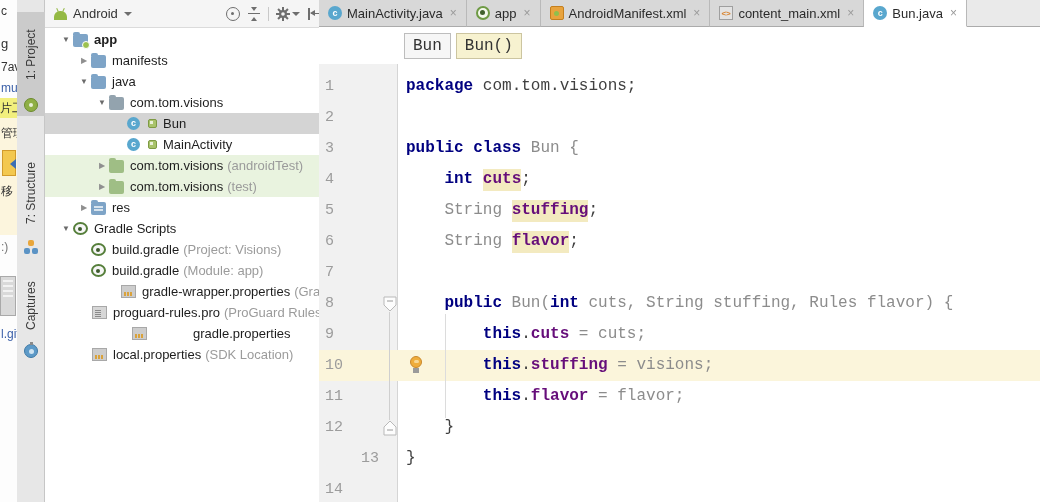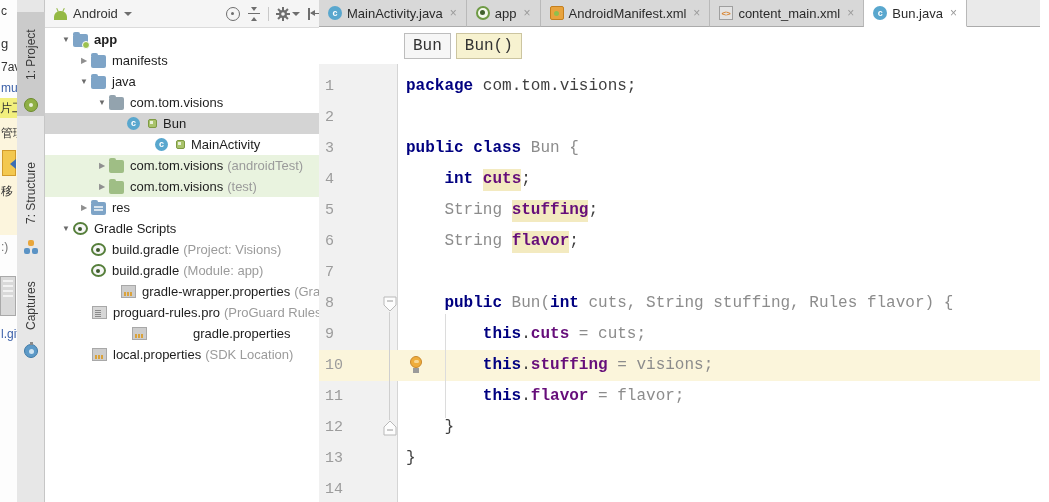--- a/index.html
+++ b/index.html
@@ -241,21 +241,21 @@
         <span class="t-label">com.tom.visions</span>
       </div>
       <div class="tree-row selected" style="padding-left: 68px;">
         <span style="width: 14px; flex: 0 0 14px;"></span>
         <span class="t-icon ti-class">
           <span class="c-circle"></span>
         </span>
         <span class="t-badge"></span>
         <span class="t-label">Bun</span>
       </div>
-      <div class="tree-row" style="padding-left: 68px; margin-left: 28px;">
+      <div class="tree-row" style="padding-left: 68px;">
         <span style="width: 14px; flex: 0 0 14px;"></span>
         <span class="t-icon ti-class">
           <span class="c-circle"></span>
         </span>
         <span class="t-badge"></span>
         <span class="t-label">MainActivity</span>
       </div>
       <div class="tree-row green" style="padding-left: 50px;">
         <span class="expander closed">▶</span>
         <span class="t-icon ti-folder ti-test"></span>
@@ -373,21 +373,21 @@
         <div class="gutter-num" style="top: 69px;">3</div>
         <div class="gutter-num" style="top: 100px;">4</div>
         <div class="gutter-num" style="top: 131px;">5</div>
         <div class="gutter-num" style="top: 162px;">6</div>
         <div class="gutter-num" style="top: 193px;">7</div>
         <div class="gutter-num" style="top: 224px;">8</div>
         <div class="gutter-num" style="top: 255px;">9</div>
         <div class="gutter-num" style="top: 286px;">10</div>
         <div class="gutter-num" style="top: 317px;">11</div>
         <div class="gutter-num" style="top: 348px;">12</div>
-        <div class="gutter-num" style="top: 379px;">13</div>
+        <div class="gutter-num" style="top: 379px; margin-left: 36px;">13</div>
         <div class="gutter-num" style="top: 410px;">14</div>
       </div>
     <div id="codeLines">
         <div class="code-line" style="top: 7px;"><span class="tk-kw">package</span><span class="tk-dark"> com.tom.visions;</span></div>
         <div class="code-line" style="top: 38px;"></div>
         <div class="code-line" style="top: 69px;"><span class="tk-kw">public class</span><span class="tk-gray"> Bun {</span></div>
         <div class="code-line" style="top: 100px;"><span class="tk-dark">    </span><span class="tk-kw">int</span><span class="tk-dark"> </span><span class="tk-fieldhl">cuts</span><span class="tk-dark">;</span></div>
         <div class="code-line" style="top: 131px;"><span class="tk-dark">    </span><span class="tk-gray">String </span><span class="tk-fieldhl">stuffing</span><span class="tk-dark">;</span></div>
         <div class="code-line" style="top: 162px;"><span class="tk-dark">    </span><span class="tk-gray">String </span><span class="tk-fieldhl">flavor</span><span class="tk-dark">;</span></div>
         <div class="code-line" style="top: 193px;"></div>

